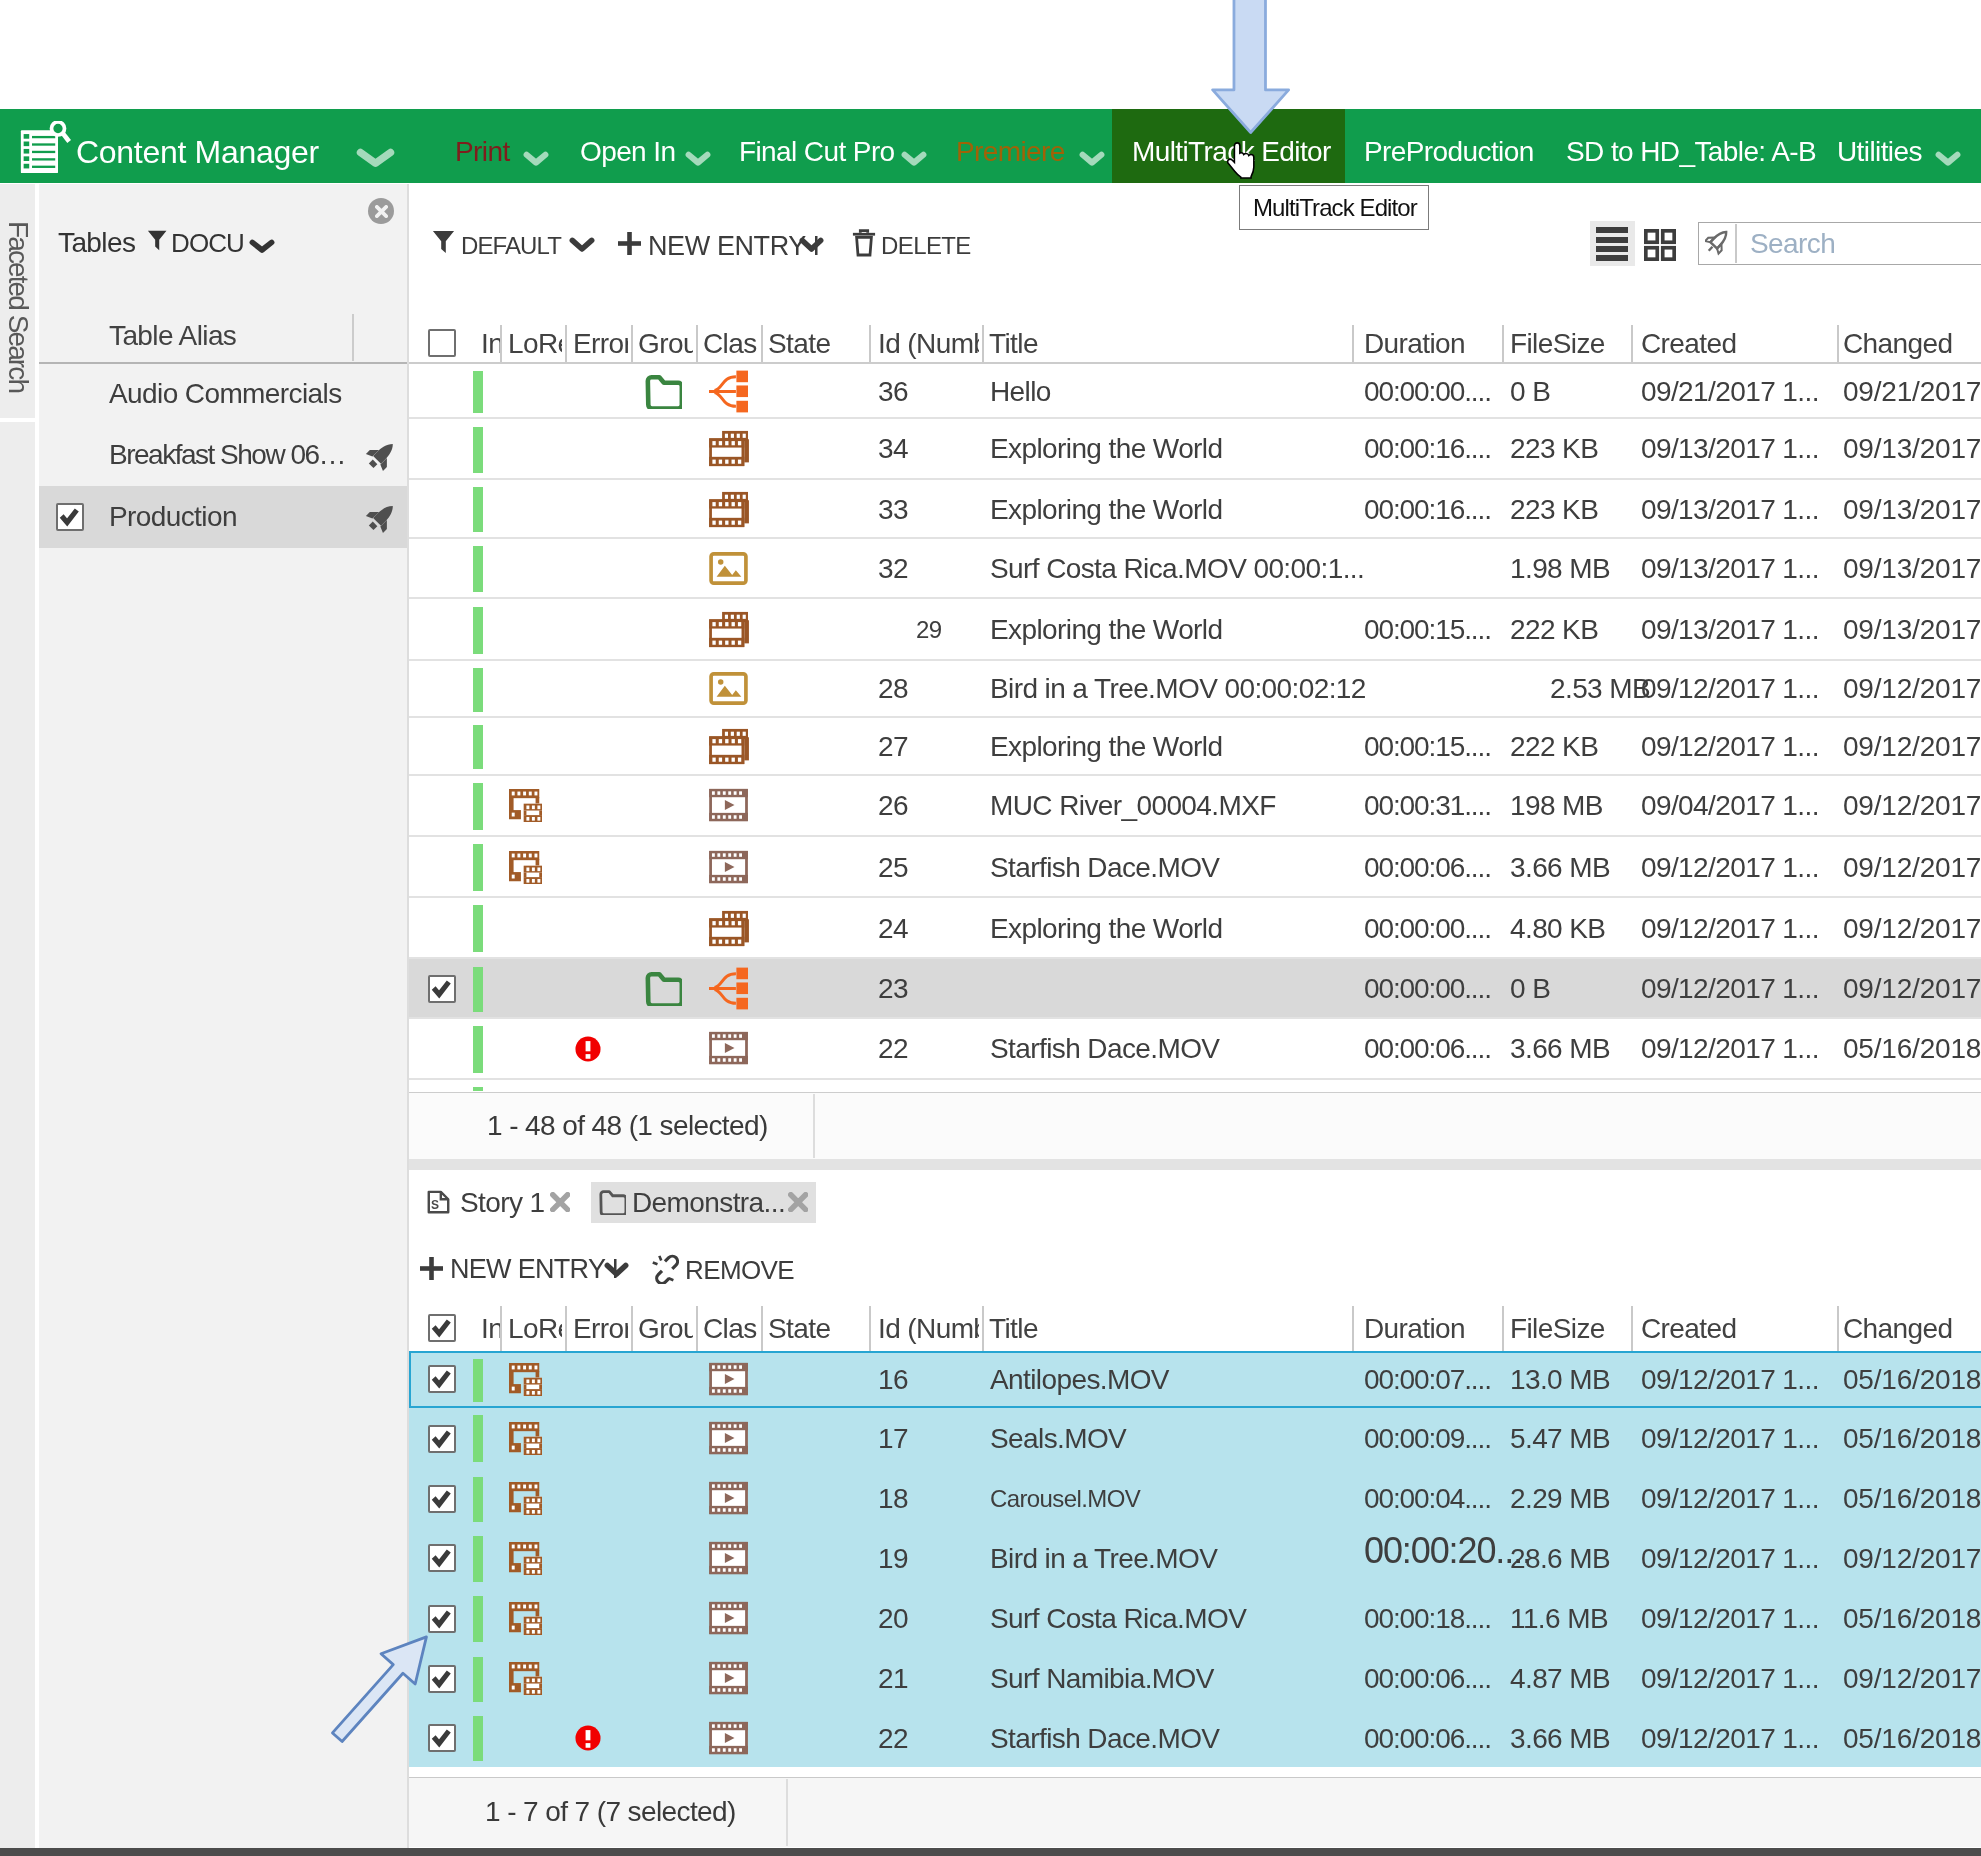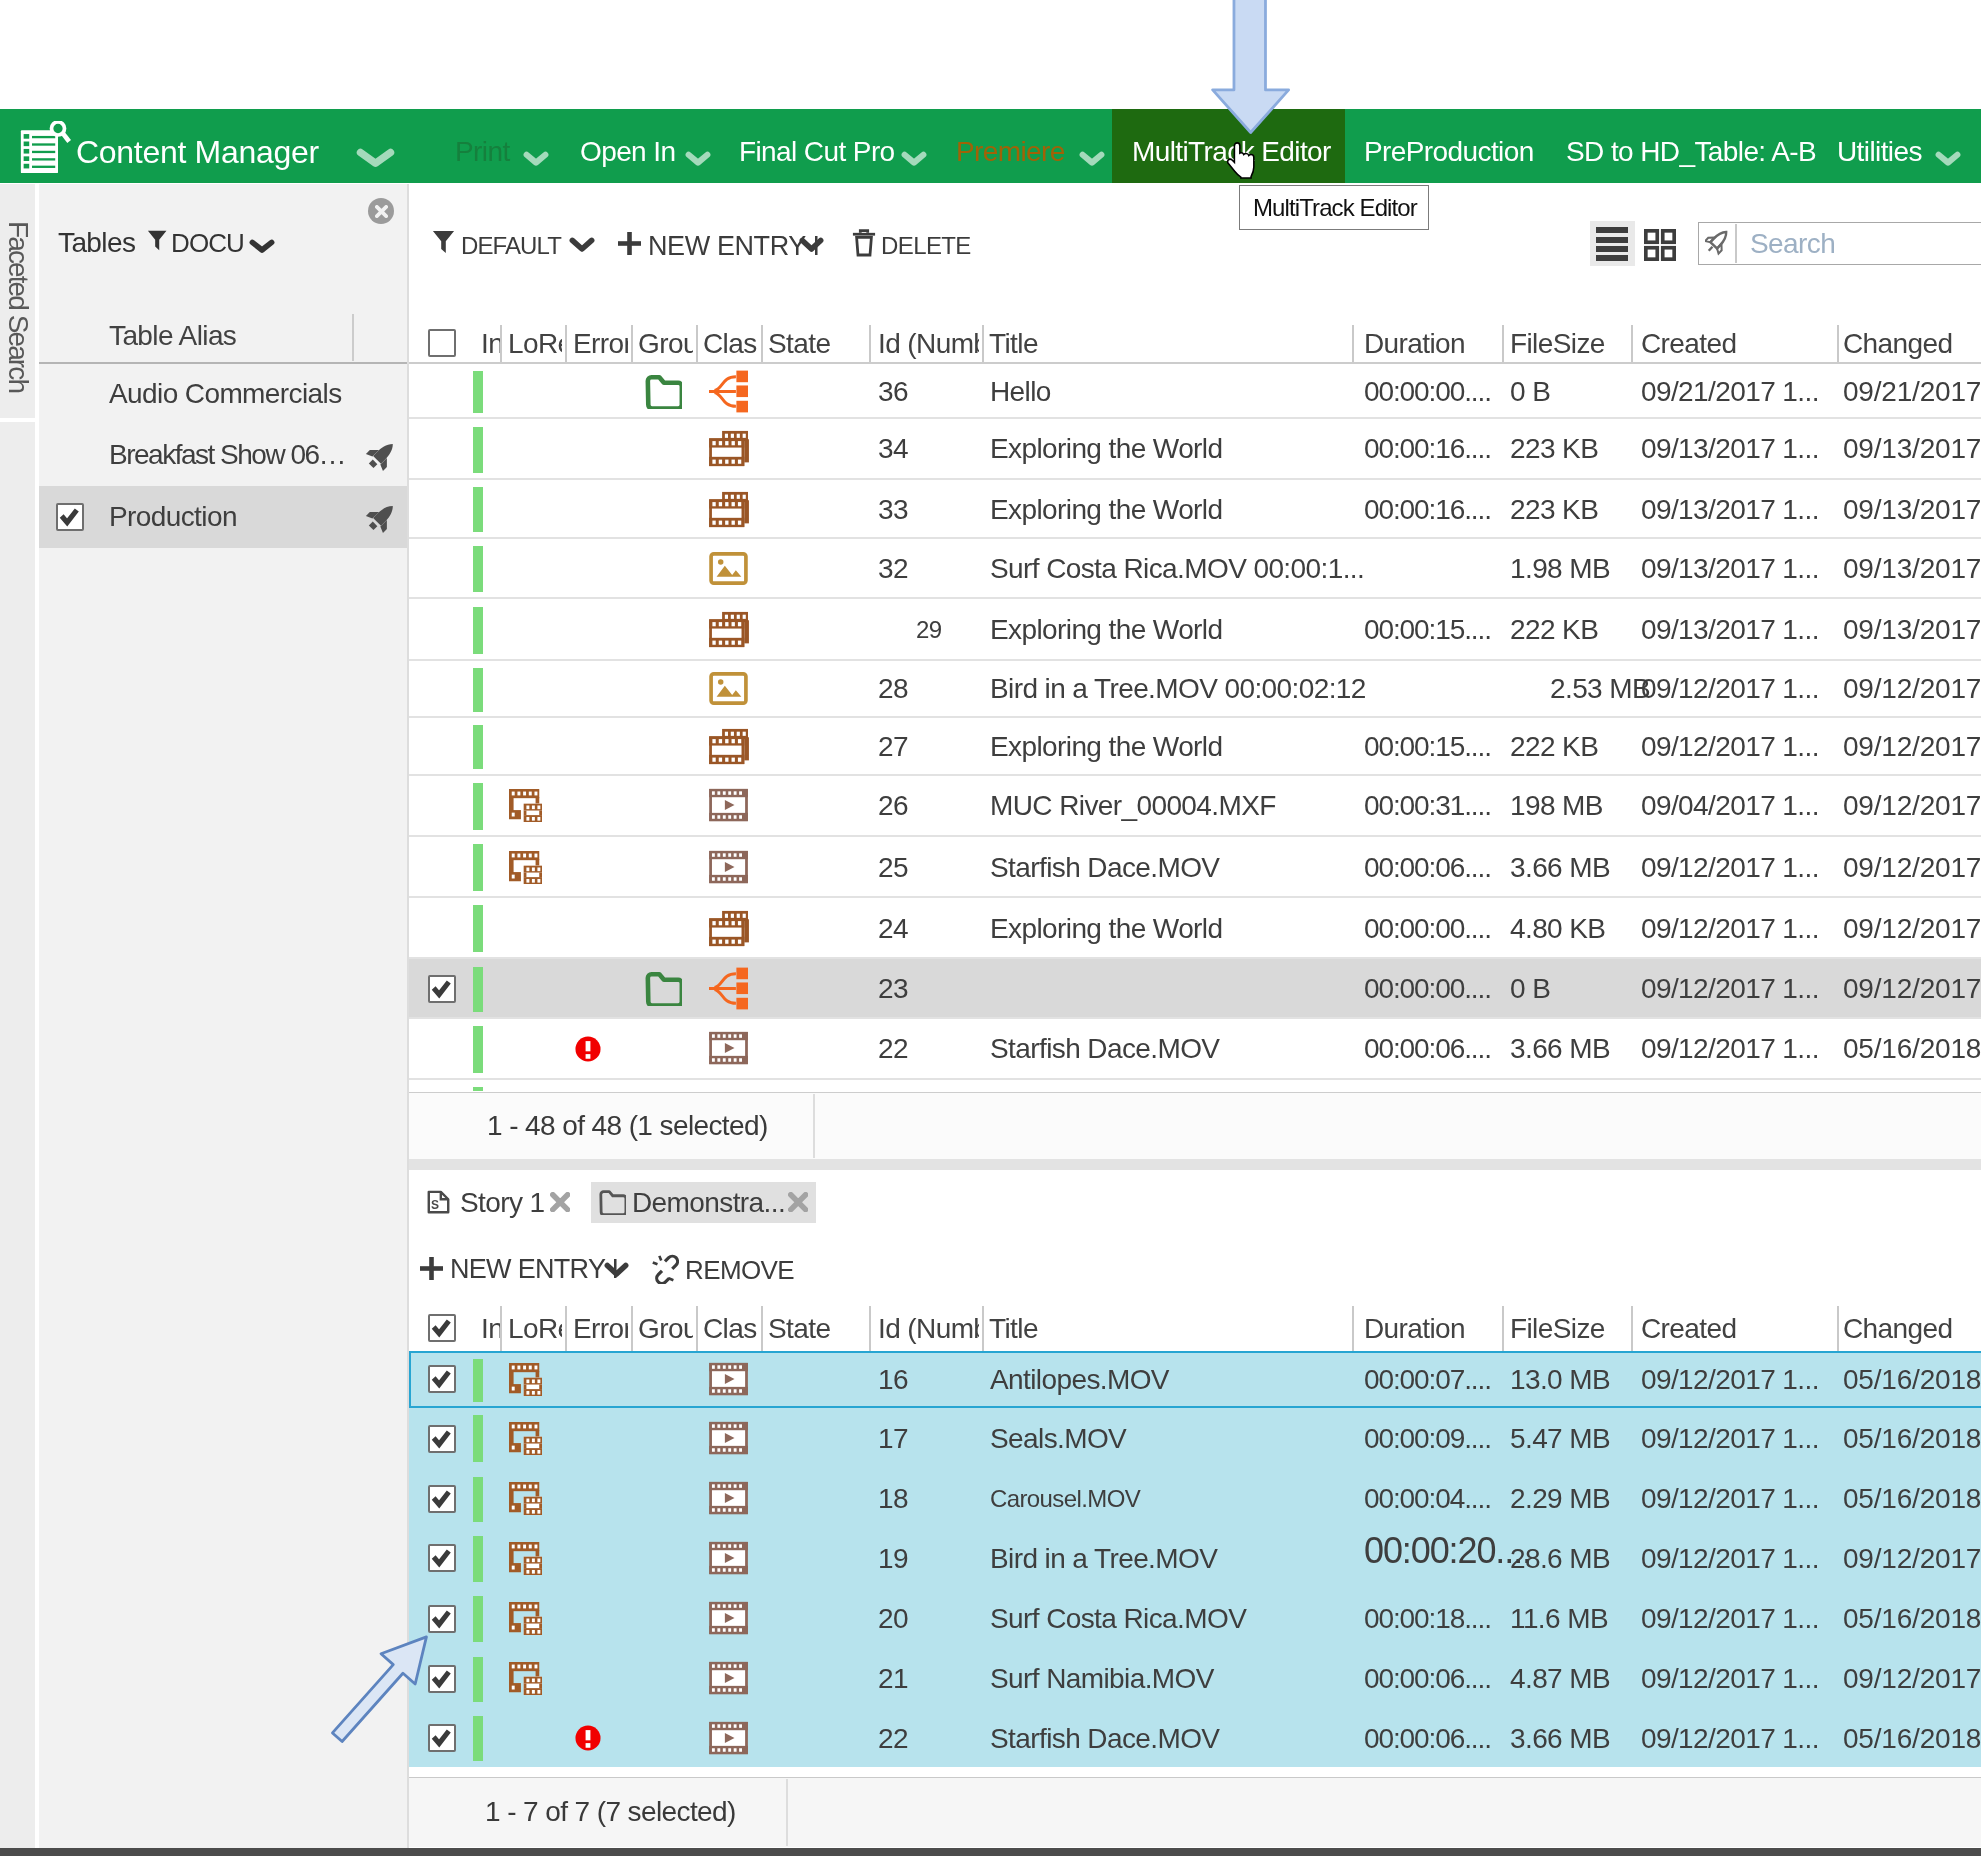--- a/index.html
+++ b/index.html
@@ -19,21 +19,21 @@
       <rect x="14" y="32" width="25" height="2.5" fill="#109d4d"></rect>
       <rect x="14" y="40" width="25" height="2.5" fill="#109d4d"></rect>
       <rect x="14" y="48" width="25" height="2.5" fill="#109d4d"></rect>
       <circle cx="42" cy="8" r="7" fill="#109d4d" stroke="#fff" stroke-width="4"></circle>
       <path d="M47,13 l7,9" stroke="#fff" stroke-width="5"></path>
     </svg>
 <div class="t" style="left:76px;top:115px;height:74px;line-height:74px;font-size:32px;color:#fff;letter-spacing:-0.3px">Content Manager</div>
 <svg style="position:absolute;left:356px;top:148px" width="39" height="20.4" viewBox="0 0 42 22">
       <path d="M4.8,4.8 L21.0,16.4 L37.2,4.8" stroke="rgba(255,255,255,0.62)" stroke-width="8" fill="none" stroke-linecap="round" stroke-linejoin="round"></path>
     </svg>
-<div class="t" style="left:455px;top:115px;height:74px;line-height:74px;font-size:28px;color:#15803d">Print</div>
+<div class="t" style="left:455px;top:115px;height:74px;line-height:74px;font-size:28px;color:#7f1d1d">Print</div>
 <svg style="position:absolute;left:523px;top:151px" width="26" height="16" viewBox="0 0 28 17">
       <path d="M3.9,3.9 L14.0,12.45 L24.1,3.9" stroke="rgba(255,255,255,0.62)" stroke-width="6.5" fill="none" stroke-linecap="round" stroke-linejoin="round"></path>
     </svg>
 <div class="t" style="left:580px;top:115px;height:74px;line-height:74px;font-size:28px;color:#fff">Open In</div>
 <svg style="position:absolute;left:685px;top:151px" width="26" height="16" viewBox="0 0 28 17">
       <path d="M3.9,3.9 L14.0,12.45 L24.1,3.9" stroke="rgba(255,255,255,0.62)" stroke-width="6.5" fill="none" stroke-linecap="round" stroke-linejoin="round"></path>
     </svg>
 <div class="t" style="left:739px;top:115px;height:74px;line-height:74px;font-size:28px;color:#fff">Final Cut Pro</div>
 <svg style="position:absolute;left:901px;top:151px" width="26" height="16" viewBox="0 0 28 17">
       <path d="M3.9,3.9 L14.0,12.45 L24.1,3.9" stroke="rgba(255,255,255,0.62)" stroke-width="6.5" fill="none" stroke-linecap="round" stroke-linejoin="round"></path>

